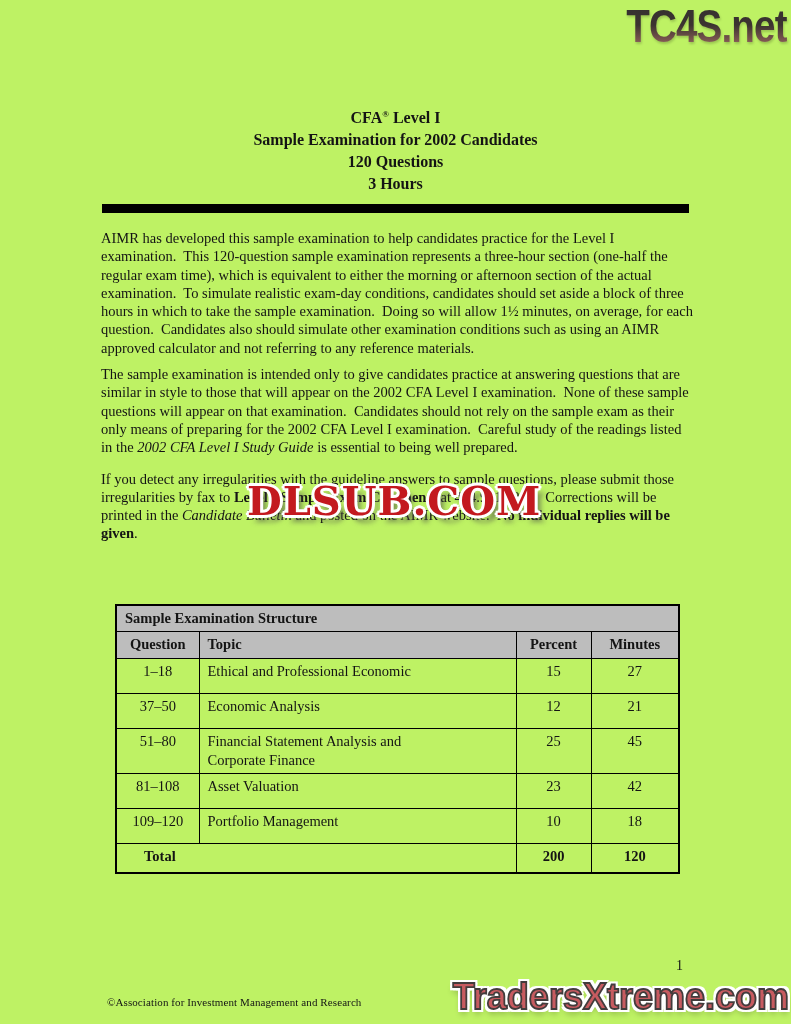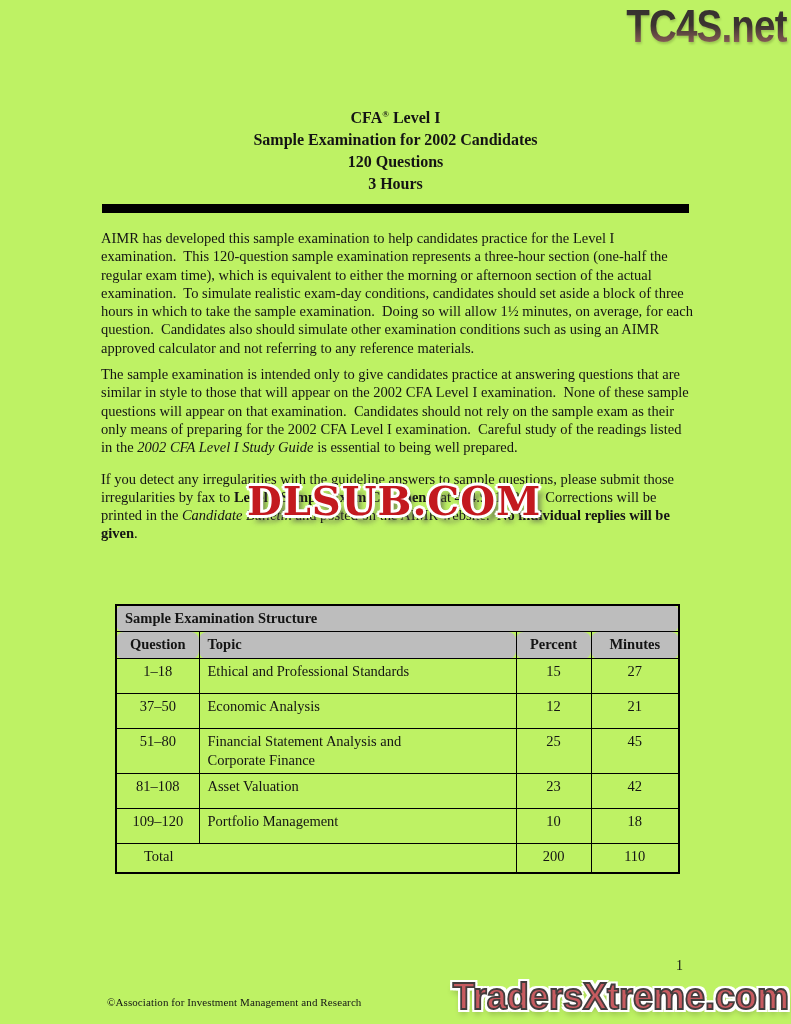--- a/index.html
+++ b/index.html
@@ -51,22 +51,22 @@
   
   table.exam-table {
     position:absolute; left:115px; top:604px; width:563px;
     border-collapse:collapse; border:2px solid #000;
     font-size:14.5px; table-layout:fixed;
   }
   .exam-table td { border:1px solid #000; vertical-align:top; padding:3px 6px; line-height:19px; }
   .exam-table tr.h-title  { height:25px; }
   .exam-table tr.h-cols   { height:27px; }
   .exam-table tr.data-row { height:35px; }
-  .exam-table tr.total-row{ height:29px; }
-  .gray-bg { background:#bdbdbd;border-radius:8px; }
+  .exam-table tr.total-row{ height:29px;font-weight:bold; }
+  .gray-bg { background:#bdbdbd; }
   .tbl-title  { font-weight:bold; padding-left:8px !important; }
   .head-cell  { font-weight:bold; }
   .c { text-align:center; }
   .topic-cell { padding-left:8px !important; white-space:pre-line; }
   .total-cell { padding-left:27px !important; }
 
   
   .footer-copy { position:absolute; left:107px; top:996px; font-size:11px; letter-spacing:0.1px; }
   .page-num    { position:absolute; left:676px; top:958px; font-size:14px; }
 
@@ -119,21 +119,21 @@
       <td colspan="4" class="gray-bg tbl-title">Sample Examination Structure</td>
     </tr>
     <tr class="h-cols">
       <td class="gray-bg head-cell c">Question</td>
       <td class="gray-bg head-cell topic-cell">Topic</td>
       <td class="gray-bg head-cell c">Percent</td>
       <td class="gray-bg head-cell c">Minutes</td>
     </tr>
     <tr class="data-row">
       <td class="c">1–18</td>
-      <td class="topic-cell">Ethical and Professional Standards</td>
+      <td class="topic-cell">Ethical and Professional Economic</td>
       <td class="c">15</td>
       <td class="c">27</td>
     </tr>
     <tr class="data-row">
       <td class="c">37–50</td>
       <td class="topic-cell">Economic Analysis</td>
       <td class="c">12</td>
       <td class="c">21</td>
     </tr>
     <tr class="data-row">
@@ -151,21 +151,21 @@
     </tr>
     <tr class="data-row">
       <td class="c">109–120</td>
       <td class="topic-cell">Portfolio Management</td>
       <td class="c">10</td>
       <td class="c">18</td>
     </tr>
     <tr class="total-row">
       <td colspan="2" class="total-cell">Total</td>
       <td class="c">200</td>
-      <td class="c">110</td>
+      <td class="c">120</td>
     </tr>
   </tbody>
     </table>
 
   <div class="footer-copy">©Association for Investment Management and Research</div>
   <div class="page-num">1</div>
 
   <div class="traders">TradersXtreme.com</div>
 
 </div>

